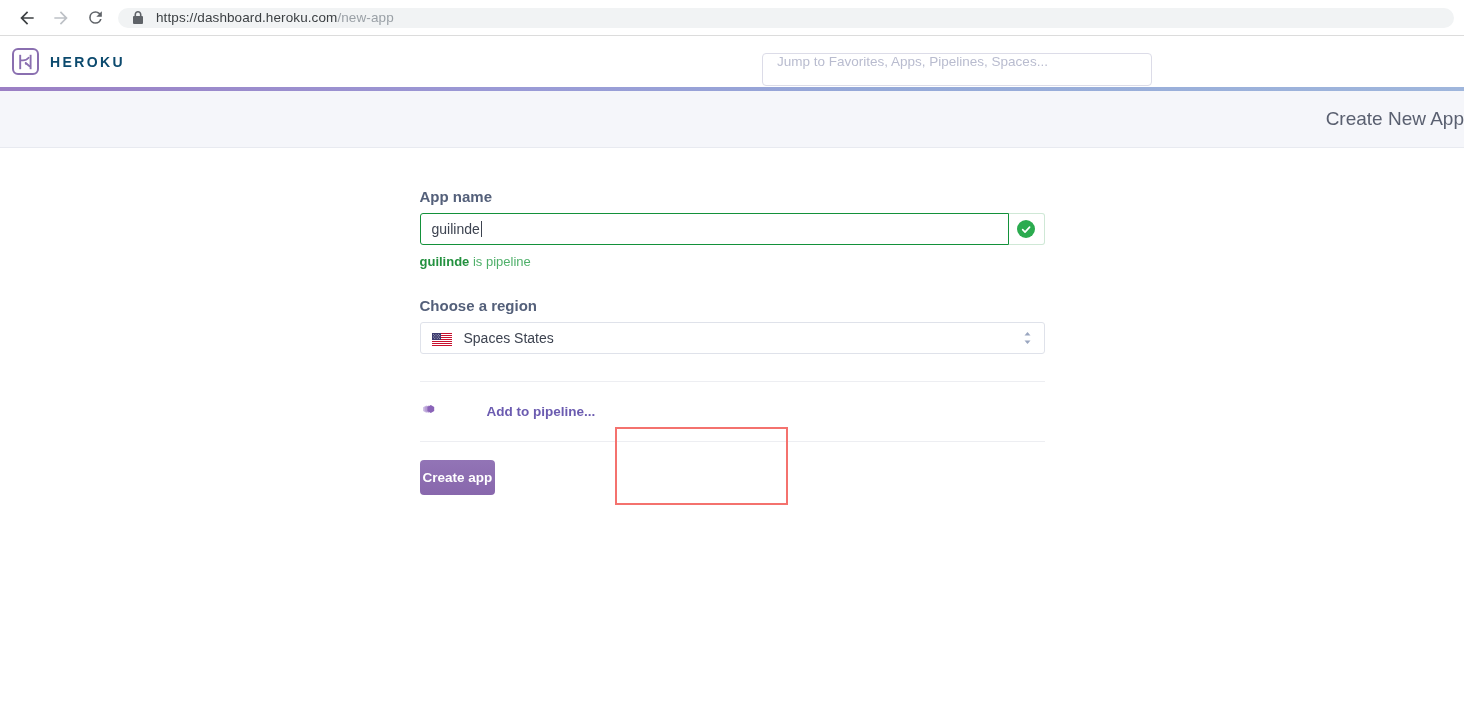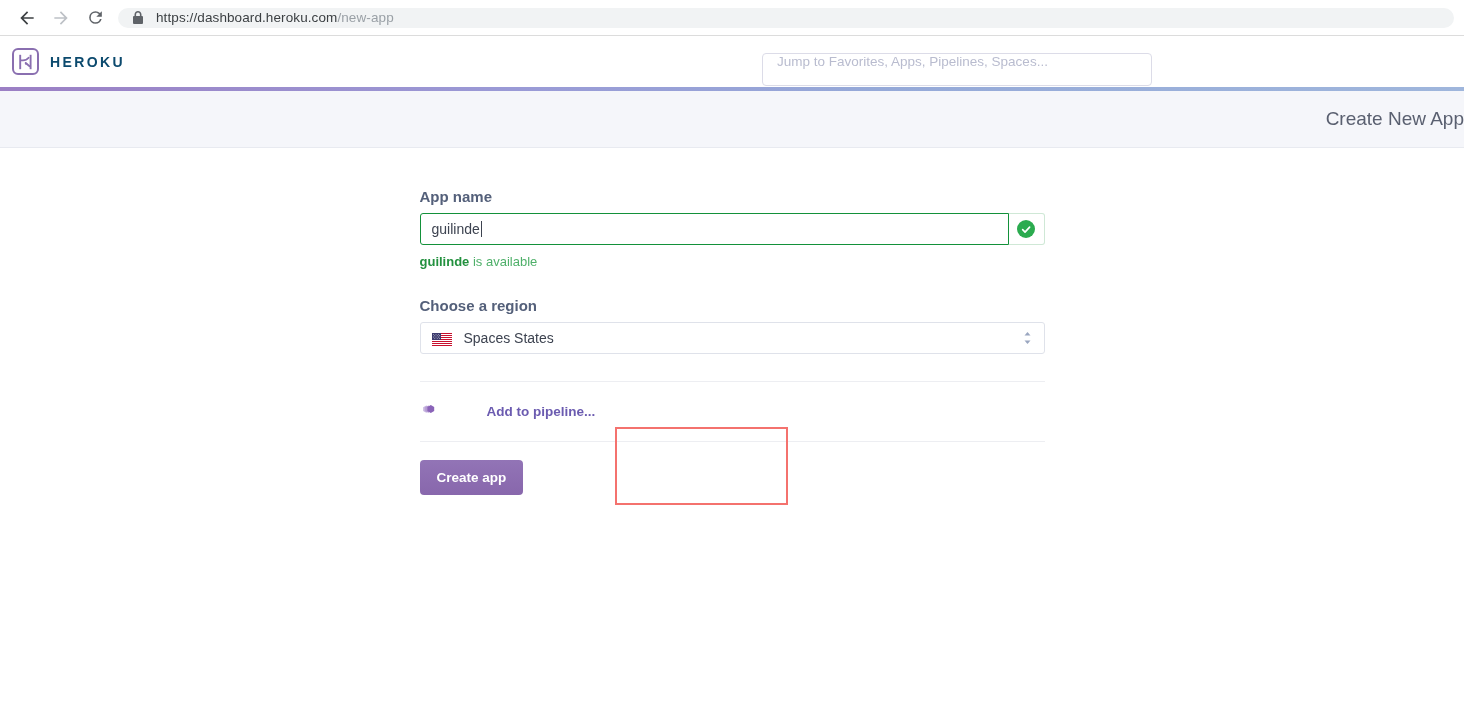--- a/index.html
+++ b/index.html
@@ -228,21 +228,21 @@
     position: relative;
   }
   .create-btn {
     display: inline-block;
     background: linear-gradient(to bottom, #9274b6, #8867ac);
     color: #ffffff;
     font-size: 13.5px;
     font-weight: bold;
     border: none;
     border-radius: 4px;
-    padding: 10px 17px;
+    padding: 10px 3px;
     cursor: pointer;
     font-family: "Liberation Sans", sans-serif;
   }
 
   
   .annotation-box {
     position: absolute;
     left: 615px;
     top: 427px;
     width: 173px;
@@ -322,21 +322,21 @@
       </div>
       <div class="check-box">
         <span class="check-circle">
           <svg width="11" height="11" viewBox="0 0 12 12">
               <path d="M1.8 6.2l2.6 2.6 5-5.4" stroke="#ffffff" stroke-width="1.8" fill="none" stroke-linecap="round" stroke-linejoin="round"></path>
             </svg>
         </span>
       </div>
     </div>
     <div class="availability">
-      <span class="app-name-strong">guilinde</span><span> is available</span>
+      <span class="app-name-strong">guilinde</span><span> is pipeline</span>
     </div>
 
     <div class="field-label region-label">Choose a region</div>
     <div class="select-box">
       <span class="flag">
         <svg width="20" height="13" viewBox="0 0 20 13">
           <rect width="20" height="13" fill="#ffffff"></rect>
           <g fill="#c8102e">
             <rect y="0" width="20" height="1"></rect>
             <rect y="2" width="20" height="1"></rect>

